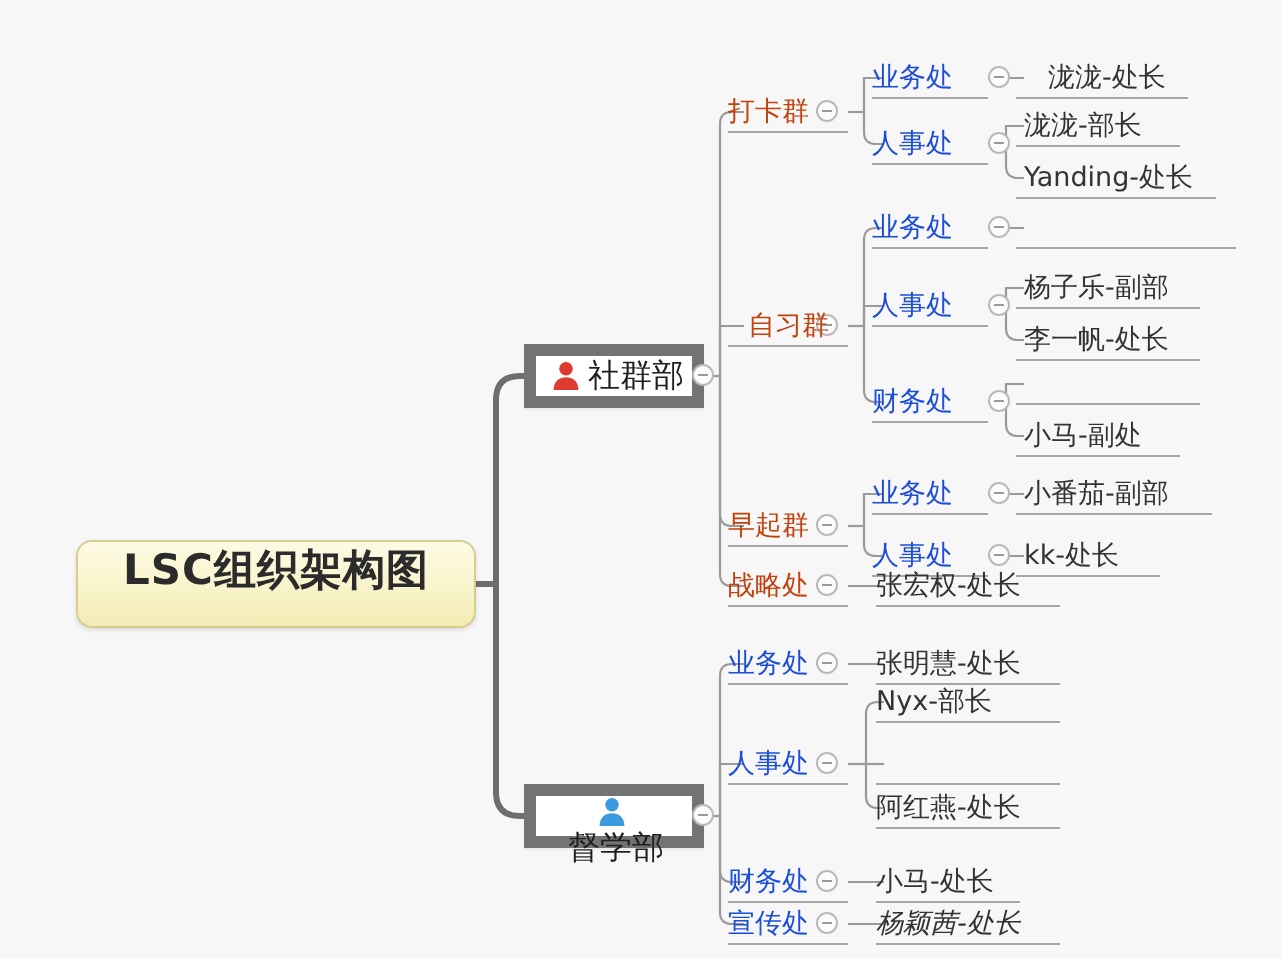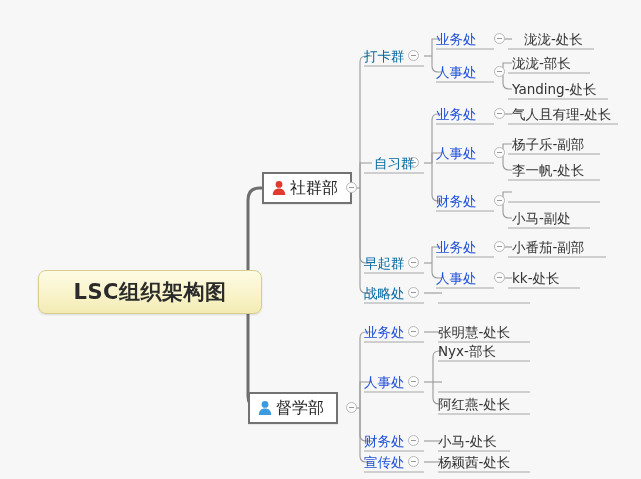--- a/index.html
+++ b/index.html
@@ -28,44 +28,43 @@
     width: 641px;
     height: 479px;
     pointer-events: none;
   }
 
   
   .root-node {
     position: absolute;
     left: 38px;
     top: 270px;
-    width: 224px;
+    width: 200px;
     height: 44px;
     border: 1px solid #d8cc8e;
     border-radius: 8px;
     background: linear-gradient(to bottom, #fdfbe4 0%, #faf5cf 45%, #f3ebb4 100%);
     box-shadow: 0 1px 2px rgba(0,0,0,0.12);
     display: flex;
-    align-items: center;
     justify-content: center;
     box-sizing: border-box;
   }
   .root-label {
     font-size: 21px;
     font-weight: bold;
     color: #2b2b2b;
     letter-spacing: 0.5px;
     white-space: nowrap;
   }
 
   
   .dept-node {
     position: absolute;
     height: 32px;
-    border: 2px solid #737373;
+    border: 6px solid #737373;
     background: #ffffff;
     display: flex;
     align-items: center;
     padding: 0 10px 0 8px;
     box-sizing: border-box;
     box-shadow: 0 1px 1px rgba(0,0,0,0.06);
   }
   .dept-label {
     font-size: 16px;
     color: #1f1f1f;
@@ -76,21 +75,21 @@
   .person-icon { flex: 0 0 auto; display: block; }
 
   
   .tnode {
     position: absolute;
     font-size: 13.5px;
     color: #1d4ed8;
     white-space: nowrap;
     line-height: 18px;
   }
-  .tnode.grp { color: #0369a1; }
+  .tnode.grp { color: #c2410c; }
   .tnode.leaf { color: #333333; }
 
   
   .toggle {
     position: absolute;
     width: 11px;
     height: 11px;
     border: 1px solid #b9b9b9;
     border-radius: 50%;
     background: #fcfcfc;
@@ -219,21 +218,21 @@
   </div>
 
   <div class="dept-node" style="left:262px; top:172px; width:90px;">
     <svg class="person-icon" width="14" height="16" viewBox="0 0 14 16">
       <circle cx="7" cy="4.4" r="3.4" fill="#e03b30"></circle>
       <path d="M0.8,15 C0.8,10.6 3.6,8.6 7,8.6 C10.4,8.6 13.2,10.6 13.2,15 Z" fill="#e03b30"></path>
     </svg>
     <span class="dept-label">社群部</span>
   </div>
 
-  <div class="dept-node" style="left:248px; top:392px; width:90px;">
+  <div class="dept-node" style="left:262px; top:392px; width:90px;flex-direction:column;">
     <svg class="person-icon" width="14" height="16" viewBox="0 0 14 16">
       <circle cx="7" cy="4.4" r="3.4" fill="#3b9ae0"></circle>
       <path d="M0.8,15 C0.8,10.6 3.6,8.6 7,8.6 C10.4,8.6 13.2,10.6 13.2,15 Z" fill="#3b9ae0"></path>
     </svg>
     <span class="dept-label">督学部</span>
   </div>
 
   <div class="toggle" style="left:346px; top:182px;"></div>
   <div class="toggle" style="left:346px; top:402px;"></div>
   <div class="toggle" style="left:408px; top:50px;"></div>
@@ -261,31 +260,31 @@
   <div class="tnode" style="left:436px; top:63px;">人事处</div>
   <div class="tnode" style="left:436px; top:105px;">业务处</div>
   <div class="tnode" style="left:436px; top:144px;">人事处</div>
   <div class="tnode" style="left:436px; top:192px;">财务处</div>
   <div class="tnode" style="left:436px; top:238px;">业务处</div>
   <div class="tnode" style="left:436px; top:269px;">人事处</div>
 
   <div class="tnode leaf" style="left:524px; top:30px;">泷泷-处长</div>
   <div class="tnode leaf" style="left:512px; top:54px;">泷泷-部长</div>
   <div class="tnode leaf" style="left:512px; top:80px;">Yanding-处长</div>
-  <div class="tnode leaf" style="left:512px; top:105px;">气人且有理-处长</div>
   <div class="tnode leaf" style="left:512px; top:135px;">杨子乐-副部</div>
   <div class="tnode leaf" style="left:512px; top:161px;">李一帆-处长</div>
   <div class="tnode leaf" style="left:512px; top:209px;">小马-副处</div>
   <div class="tnode leaf" style="left:512px; top:238px;">小番茄-副部</div>
   <div class="tnode leaf" style="left:512px; top:269px;">kk-处长</div>
+  <div class="tnode leaf" style="left:438px; top:284px;">张宏权-处长</div>
 
   <div class="tnode" style="left:364px; top:323px;">业务处</div>
   <div class="tnode" style="left:364px; top:373px;">人事处</div>
   <div class="tnode" style="left:364px; top:432px;">财务处</div>
   <div class="tnode" style="left:364px; top:453px;">宣传处</div>
 
   <div class="tnode leaf" style="left:438px; top:323px;">张明慧-处长</div>
   <div class="tnode leaf" style="left:438px; top:342px;">Nyx-部长</div>
   <div class="tnode leaf" style="left:438px; top:395px;text-align:right;">阿红燕-处长</div>
   <div class="tnode leaf" style="left:438px; top:432px;">小马-处长</div>
-  <div class="tnode leaf" style="left:438px; top:453px;">杨颖茜-处长</div>
+  <div class="tnode leaf" style="left:438px; top:453px;font-style:italic;">杨颖茜-处长</div>
 
 </div>
 
 </body></html>

